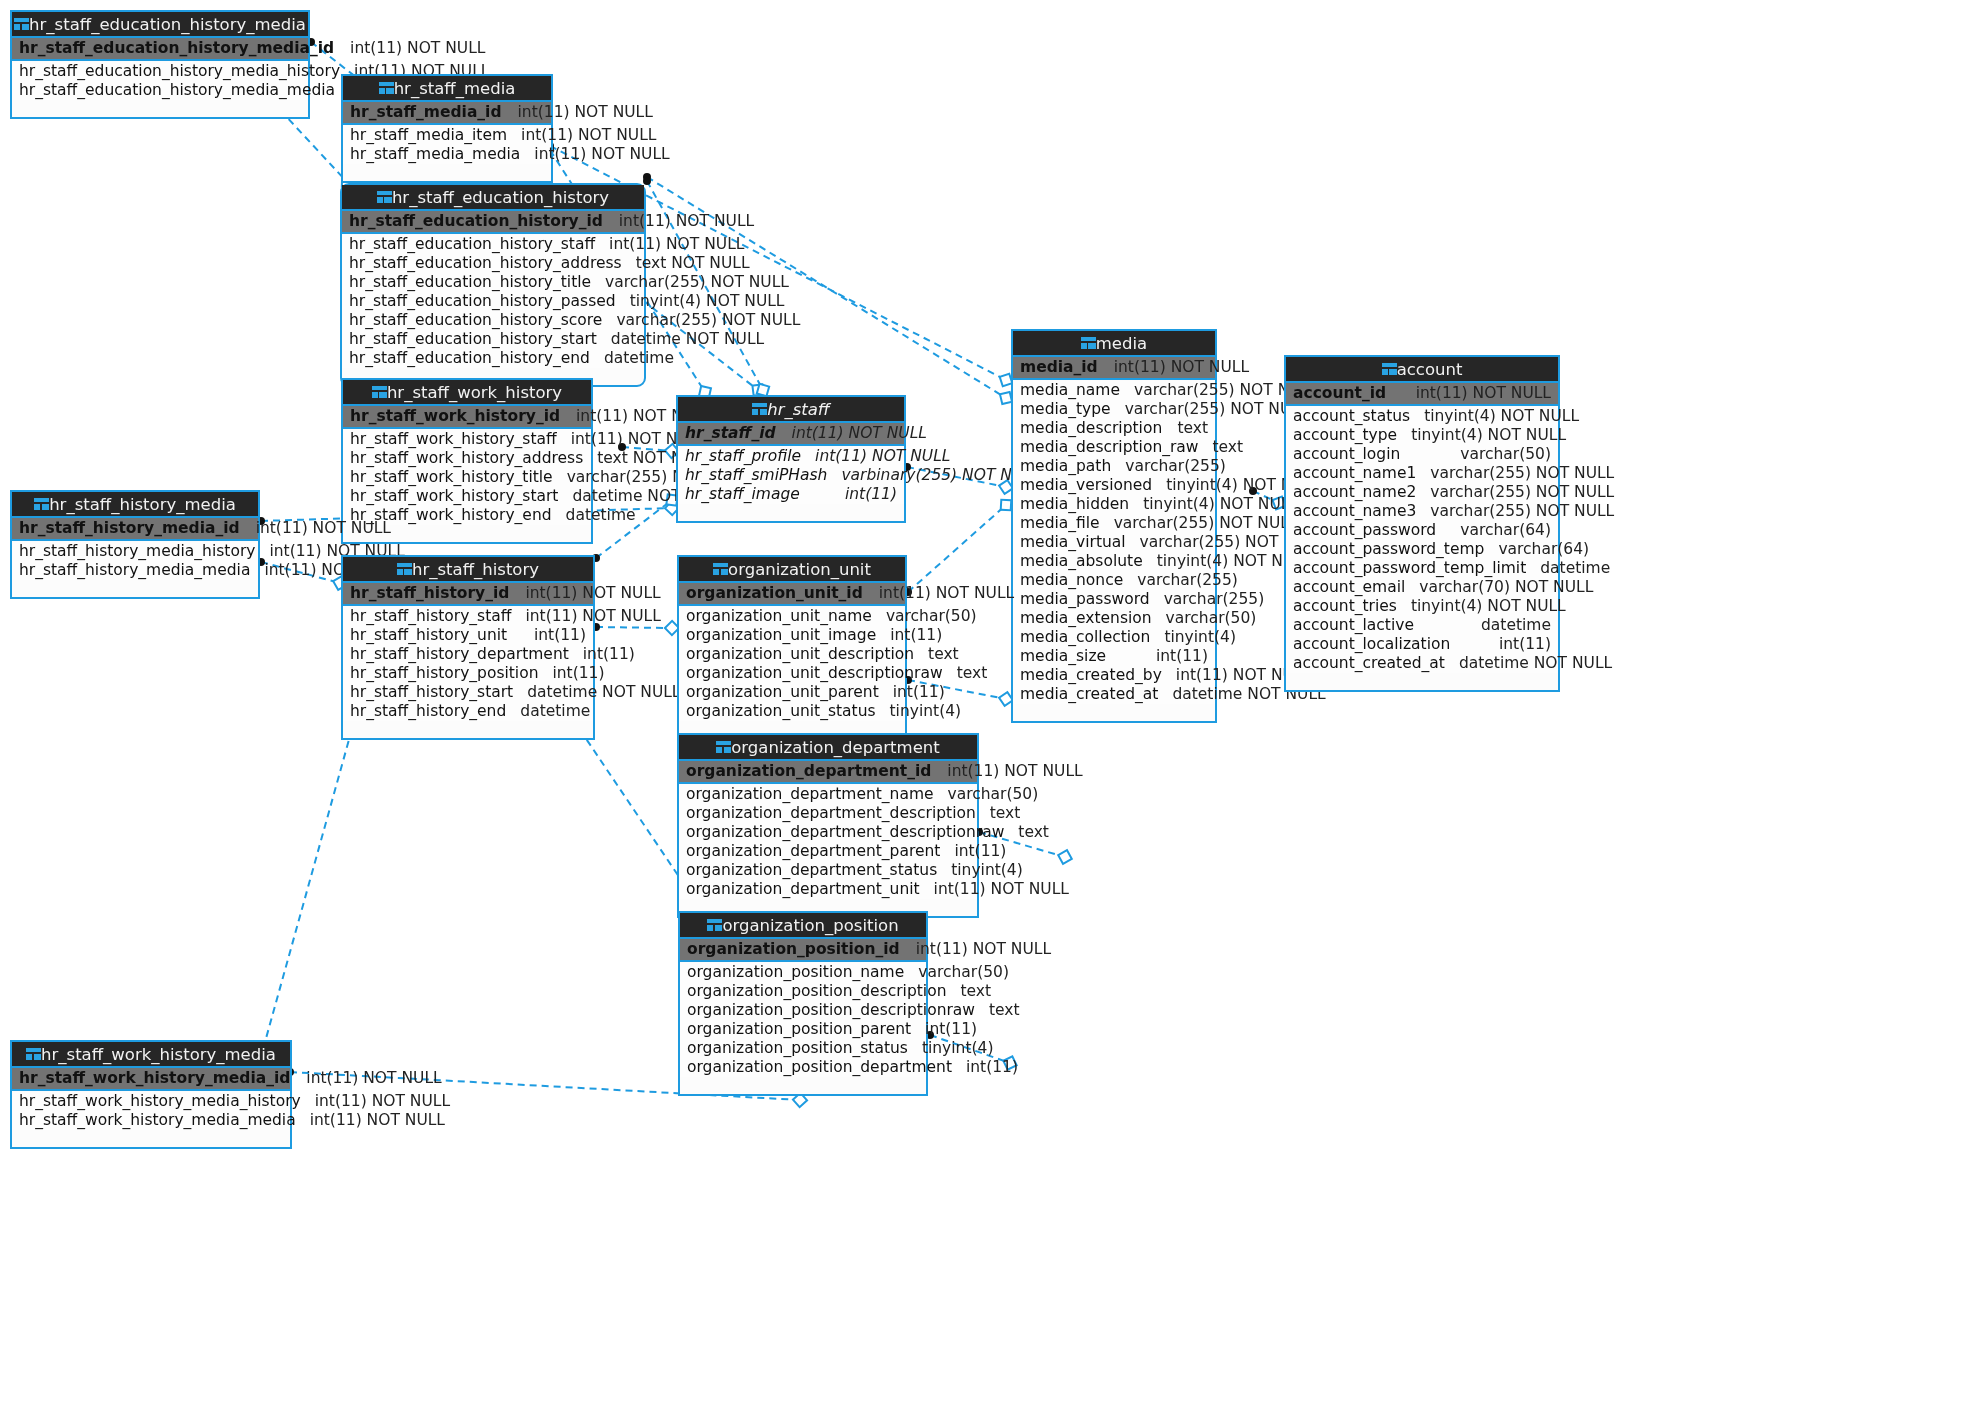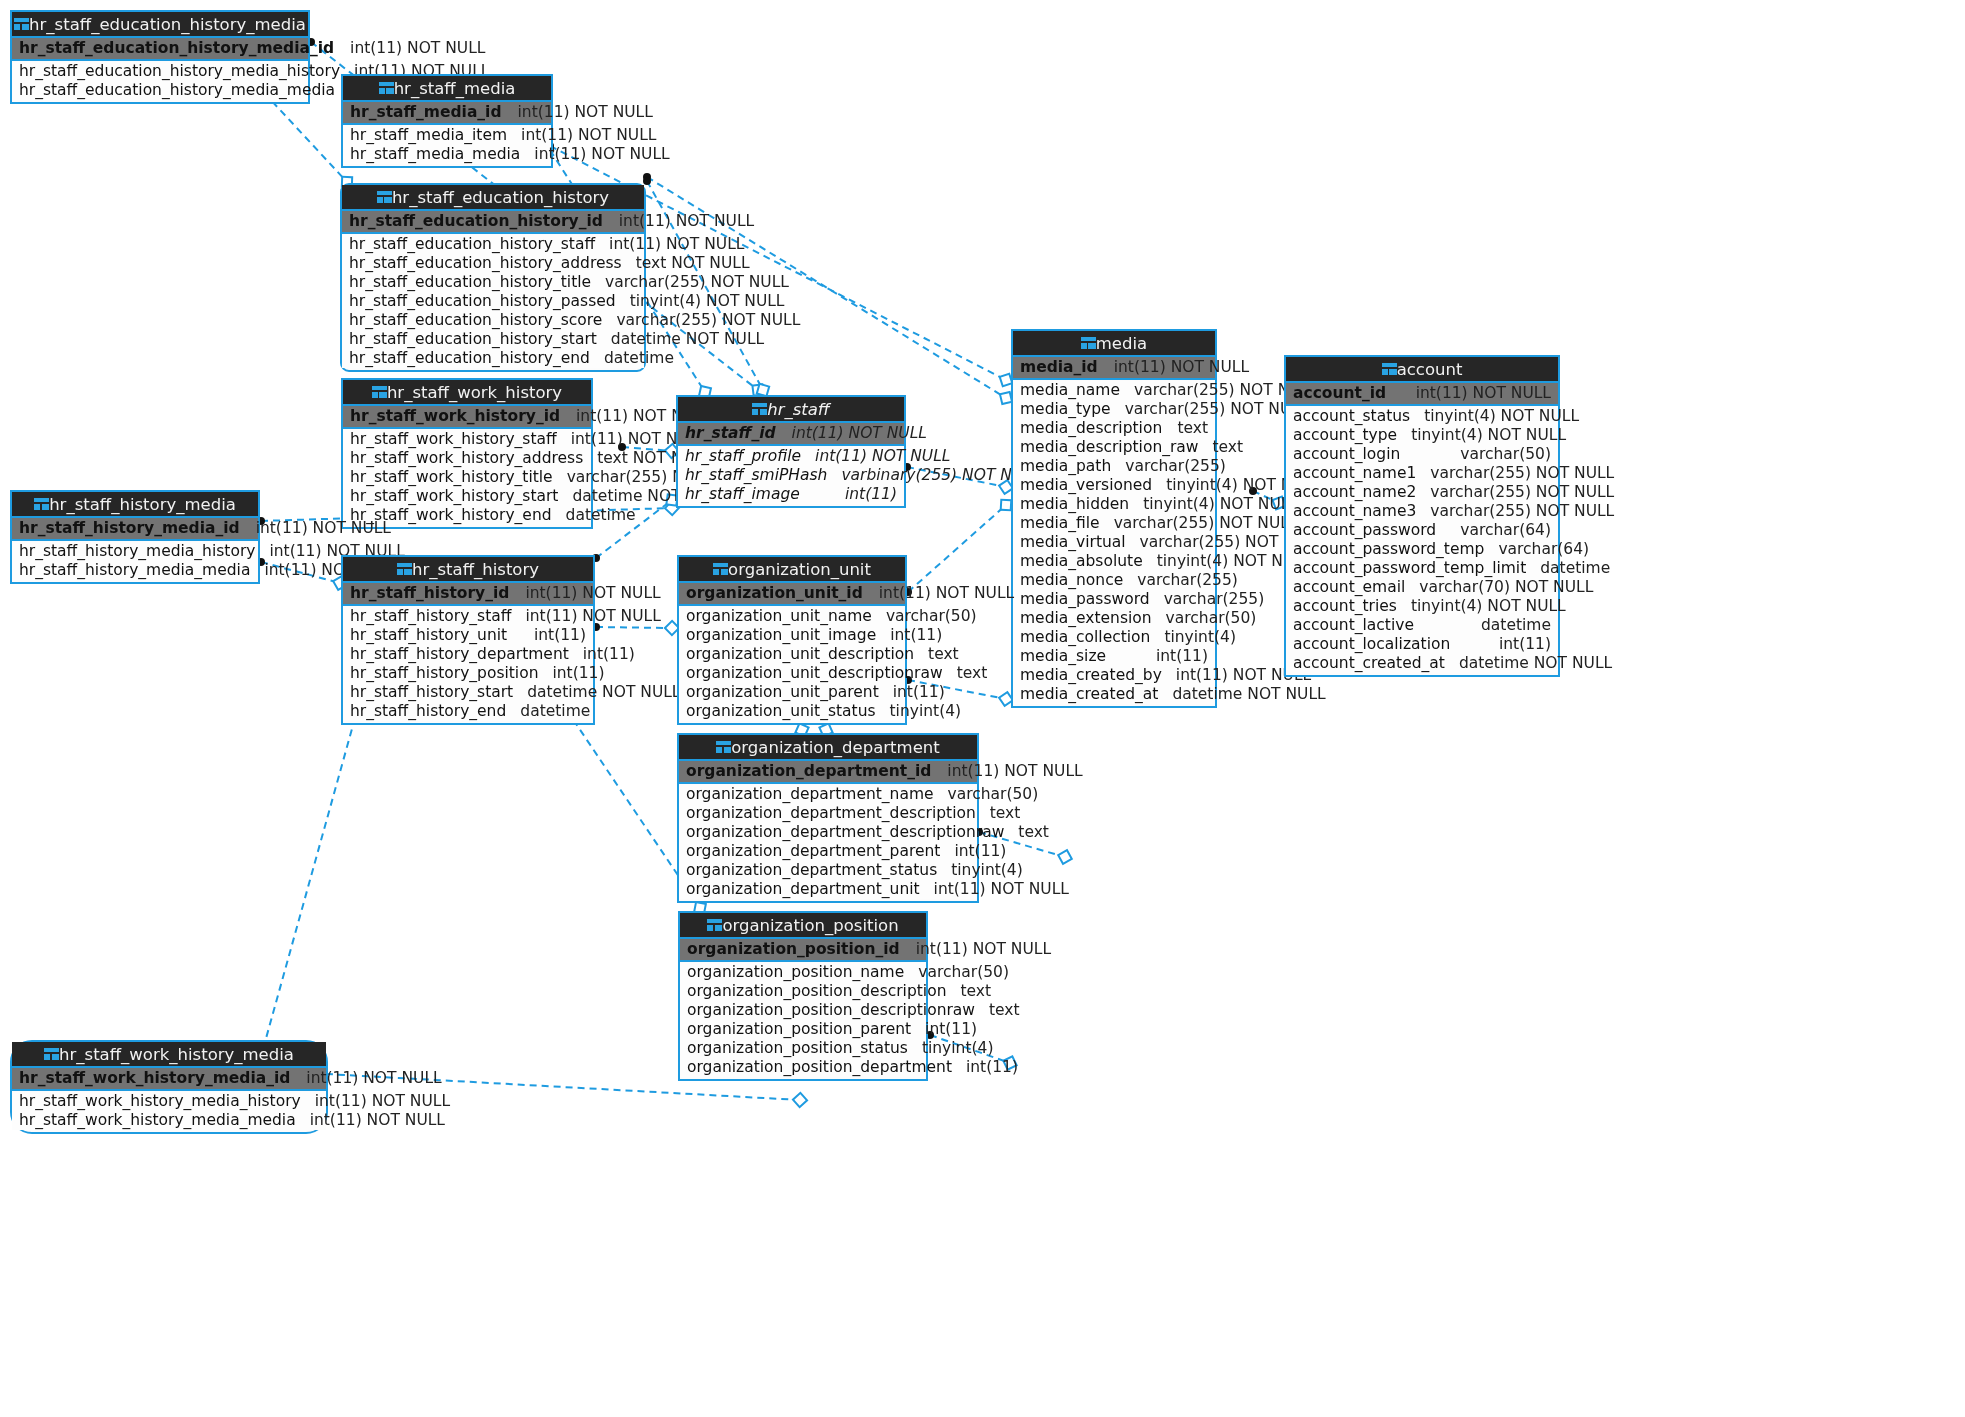--- a/index.html
+++ b/index.html
@@ -20,21 +20,21 @@
   .ticon b.r3{left:7.5px;top:5.5px;width:7.5px;height:6.5px;}
 
   .pkrow{display:flex;justify-content:space-between;align-items:center;
          padding:1px 7px 2px 7px;font-size:15.5px;font-weight:bold;color:#111;
          border-bottom:2px solid #1e9be0;background:#737373;white-space:nowrap;}
   .pkrow .ty{font-weight:normal;color:#222;padding-left:16px;}
   .row{display:flex;justify-content:space-between;align-items:center;
        padding:0px 7px 1px 7px;font-size:15.5px;color:#111;white-space:nowrap;
        background:#fdfdfd;}
   .row .ty{color:#222;padding-left:14px;}
-  .body{padding-top:1px;padding-bottom:2px;}
+  .body{padding-top:1px;padding-bottom:17px;}
 </style>
 </head>
 <body>
 
 <div id="canvas">
   <svg id="links" viewBox="0 0 1965 1417" xmlns="http://www.w3.org/2000/svg">
       <g>
         <line x1="311" y1="42" x2="758" y2="390" stroke="#1e9be0" stroke-width="2" stroke-dasharray="7 5"></line>
         <circle cx="311" cy="42" r="4" fill="#111"></circle>
         <rect x="753" y="385" width="10" height="10" fill="#ffffff" stroke="#1e9be0" stroke-width="2" transform="rotate(82.90159571584178 758 390)"></rect>
@@ -634,21 +634,21 @@
         <div class="row">
           <span>organization_position_status</span>
           <span class="ty">tinyint(4)</span>
         </div>
         <div class="row">
           <span>organization_position_department</span>
           <span class="ty">int(11)</span>
         </div>
       </div>
     </div>
-    <div class="tbl" style="left: 10px; top: 1040px; width: 318px; border-radius: 22px;">
+    <div class="tbl" style="left: 10px; top: 1040px; width: 282px;">
       <div class="tbl-hd">
         <span class="ticon">
           <b class="r1"></b>
           <b class="r2"></b>
           <b class="r3"></b>
         </span>
         <span>hr_staff_work_history_media</span>
       </div>
       <div class="pkrow">
         <span>hr_staff_work_history_media_id</span>

